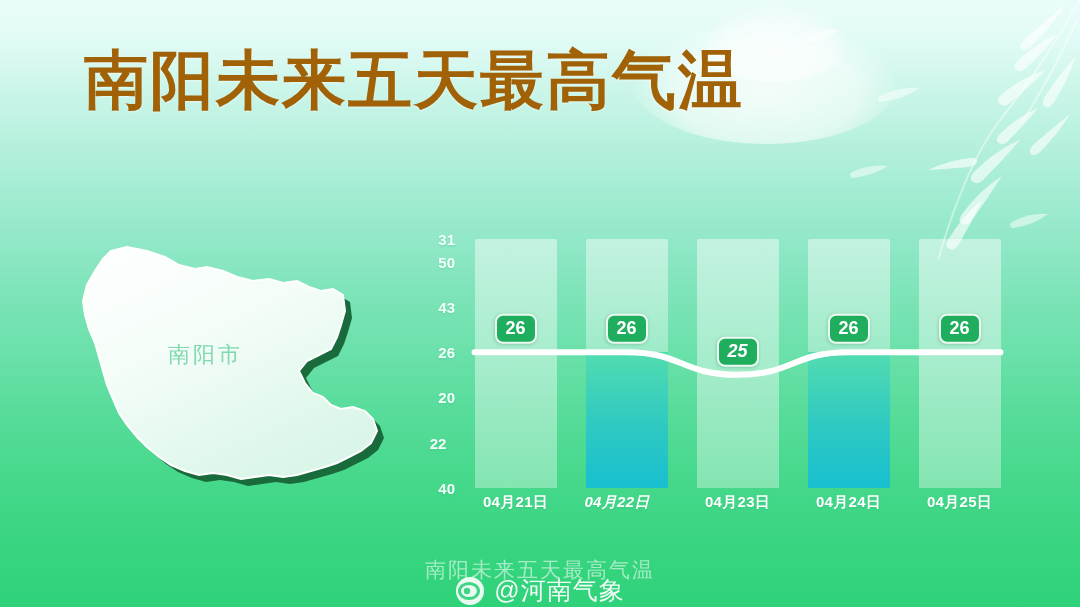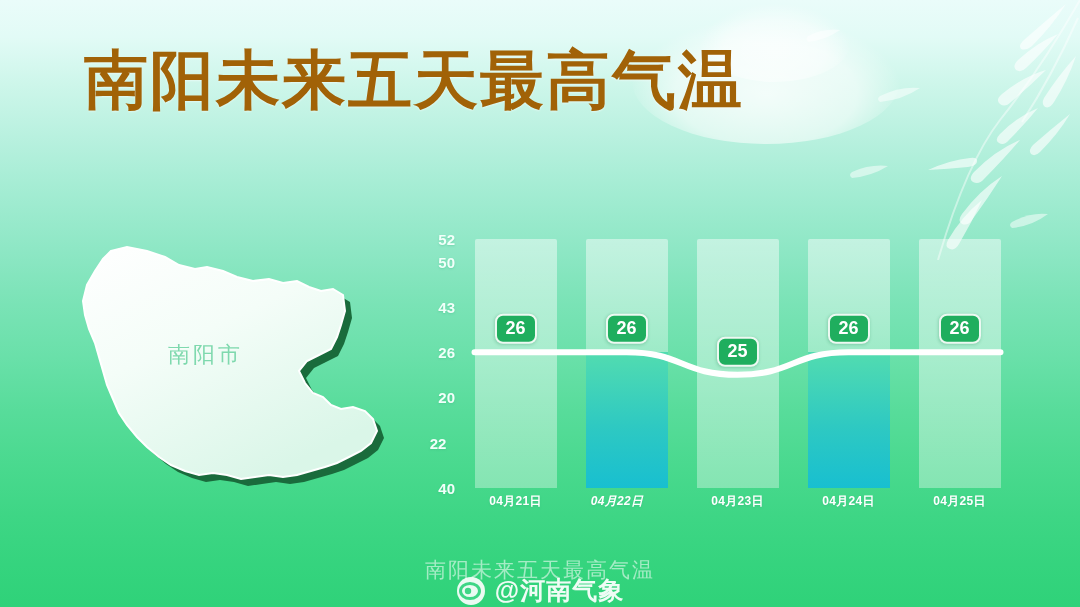--- a/index.html
+++ b/index.html
@@ -88,37 +88,37 @@
     padding:2px 9px 3px; border-radius:8px;
     background:#1fae5e; color:#ffffff;
     font-size:18px; font-weight:bold; line-height:1.18;
     border:2px solid rgba(255,255,255,.92);
     box-shadow:0 1px 3px rgba(20,120,70,.22);
   }
 
   #xlabels { position:absolute; left:45px; top:268px; width:555px; height:30px; }
   .xlabel {
     position:absolute; width:112px; text-align:center;
-    font-size:12px; font-weight:bold; color:#ffffff;
+    font-size:15px; font-weight:bold; color:#ffffff;
     letter-spacing:.3px;
     text-shadow:0 1px 2px rgba(55,175,125,.4);
   }
 
   
   #credit {
     position:absolute; left:0; right:0; top:556px;
     text-align:center; font-size:21px; letter-spacing:2px;
     color:rgba(255,255,255,.55);
   }
   #watermark {
     position:absolute; left:0; right:0; top:574px;
     display:flex; align-items:center; justify-content:center; gap:9px;
     color:rgba(255,255,255,.92);
   }
-  #wb-name { font-size:25px; font-weight:bold; letter-spacing:1px; }
+  #wb-name { font-size:25px; font-weight:normal; letter-spacing:1px; }
 </style>
 </head>
 <body>
 
 <div id="deco">
   <div class="cloud" style="left:632px; top:18px; width:268px; height:126px;"></div>
   <div class="cloud" style="left:700px; top:4px; width:150px; height:78px; opacity:.8;"></div>
 
   <svg style="position:absolute; right:0; top:0; width:210px; height:260px;" viewBox="0 0 210 260">
     <g fill="rgba(255,255,255,.62)">
@@ -182,21 +182,21 @@
         L97 213 L85 203 L75 193 L65 181 L57 169 L51 155 L45 141 L41 127
         L37 113 L33 99 L27 85 L23 71 L21 57 L25 41 L33 27 L41 15 Z"></path>
     </g>
   </svg>
 </div>
 <div id="map-label">南阳市</div>
 
 <div id="chart">
 
   <div id="yaxis">
-      <div class="ytick" style="top: 14px;">52</div>
+      <div class="ytick" style="top: 14px;">31</div>
       <div class="ytick" style="top: 36.6364px;">50</div>
       <div class="ytick" style="top: 81.9091px;">43</div>
       <div class="ytick" style="top: 127.182px;">26</div>
       <div class="ytick" style="top: 172.455px;">20</div>
       <div class="ytick" style="top: 217.727px; text-align: center;">22</div>
       <div class="ytick" style="top: 263px;">40</div>
     </div>
 
   <div id="plot">
     <div id="bars">
@@ -219,21 +219,21 @@
         </div>
       </div>
     <div id="line-layer">
       <svg viewBox="0 0 555 263" preserveAspectRatio="none">
         <path id="linepath" fill="none" stroke="#ffffff" stroke-width="6" stroke-linecap="round" stroke-linejoin="round" d="M14.5 127.2 C35.0 127.2 35.0 127.2 55.5 127.2 C111.0 127.2 111.0 127.2 166.5 127.2 C222.0 127.2 222.0 149.8 277.5 149.8 C333.0 149.8 333.0 127.2 388.5 127.2 C444.0 127.2 444.0 127.2 499.5 127.2 C520.0 127.2 520.0 127.2 540.5 127.2"></path>
       </svg>
     </div>
     <div id="badges">
         <div class="badge" style="left: 55.5px; top: 119.182px;">26</div>
         <div class="badge" style="left: 166.5px; top: 119.182px;">26</div>
-        <div class="badge" style="left: 277.5px; top: 141.818px;">25</div>
+        <div class="badge" style="left: 277.5px; top: 141.818px; font-style: italic;">25</div>
         <div class="badge" style="left: 388.5px; top: 119.182px;">26</div>
         <div class="badge" style="left: 499.5px; top: 119.182px;">26</div>
       </div>
   </div>
 
   <div id="xlabels">
       <div class="xlabel" style="left: -0.5px;">04月21日</div>
       <div class="xlabel" style="left: 101px; font-style: italic;">04月22日</div>
       <div class="xlabel" style="left: 221.5px;">04月23日</div>
       <div class="xlabel" style="left: 332.5px;">04月24日</div>

